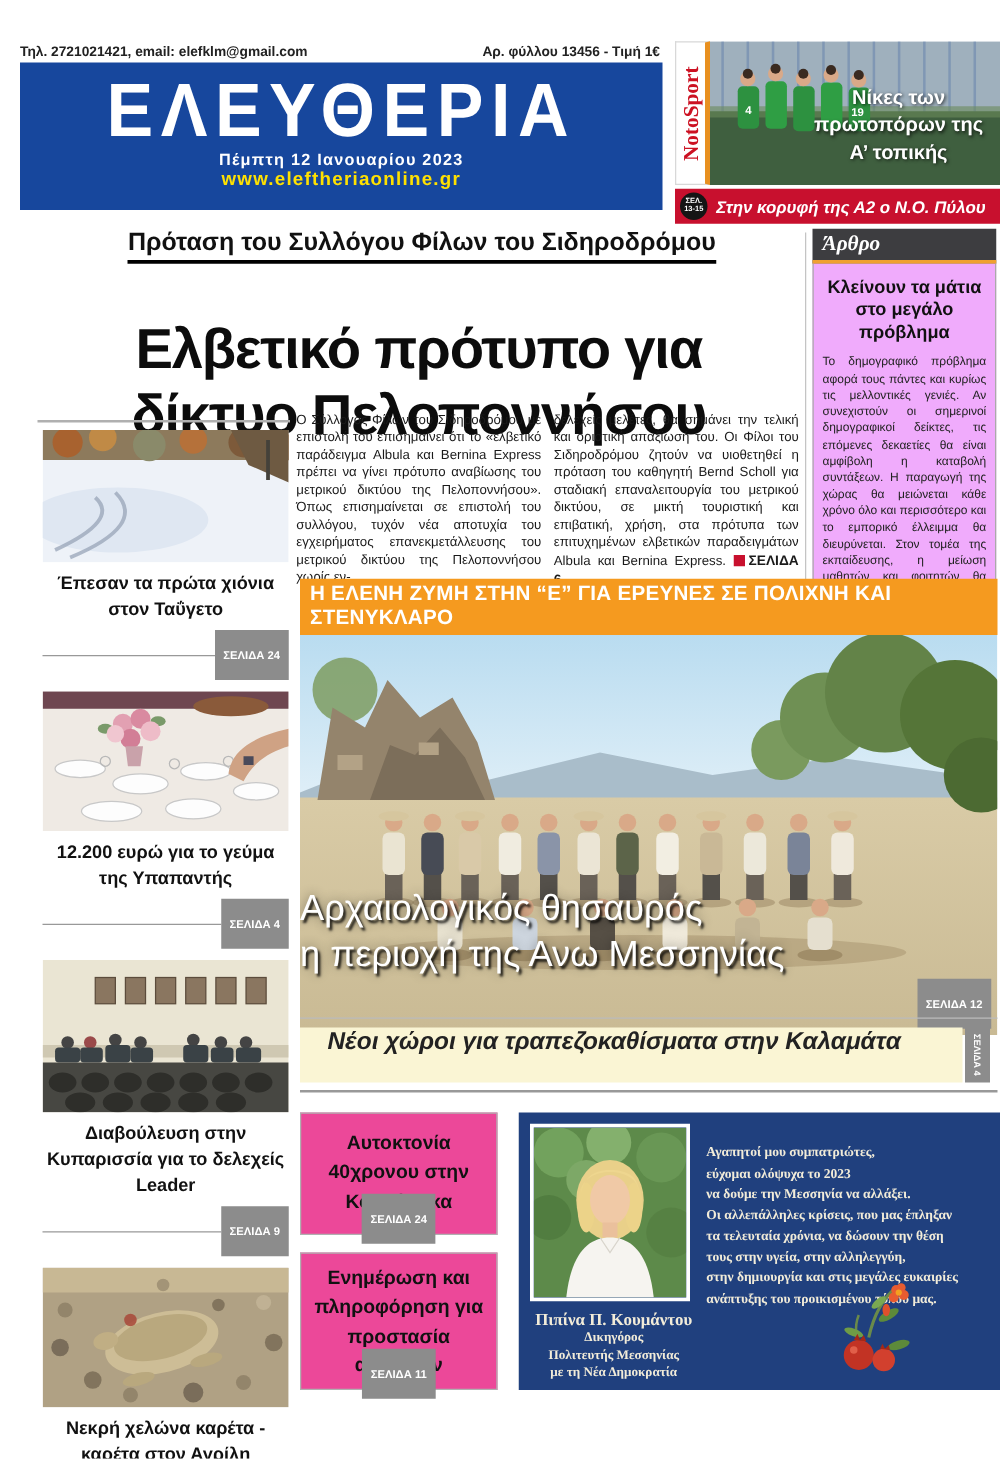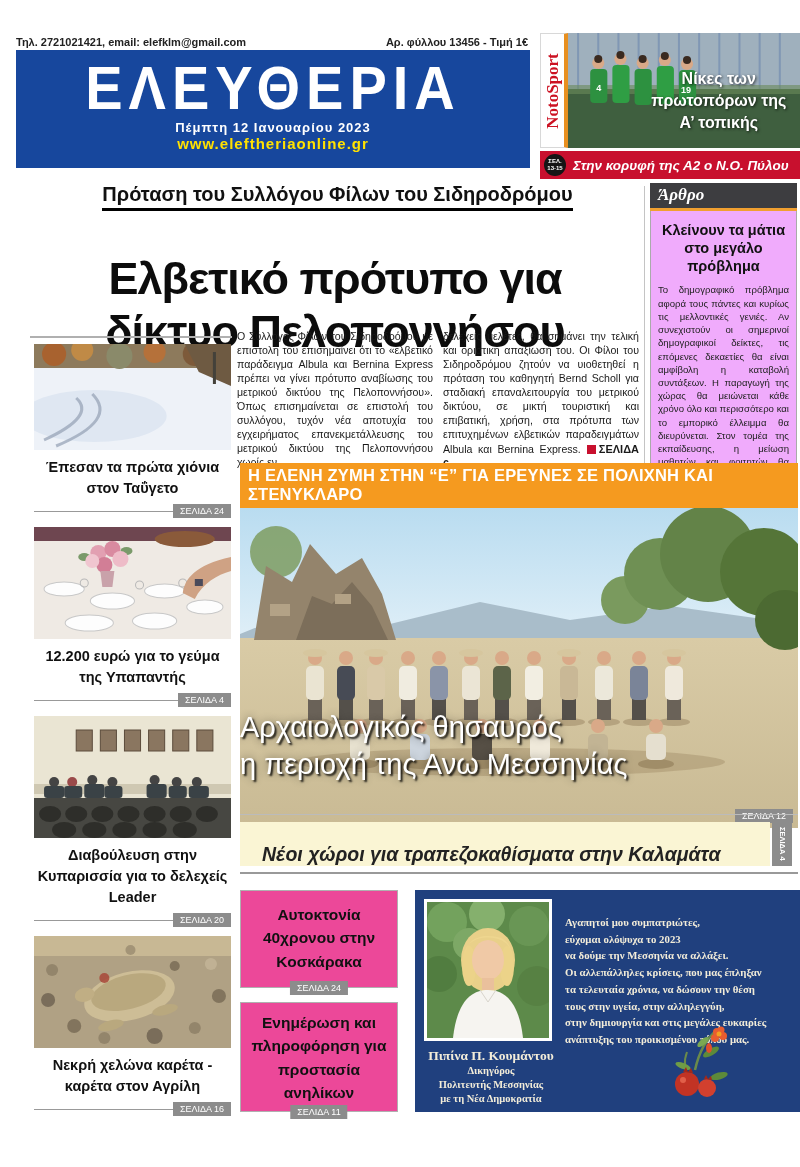--- a/index.html
+++ b/index.html
@@ -65,38 +65,38 @@
   
   .hr0{position:absolute;left:30px;top:336px;width:202px;border-top:2px solid #b0b0b0;}
   .rail{position:absolute;left:34px;top:344px;width:197px;}
   .rail-item{margin-bottom:9px;}
   .rphoto{width:100%;position:relative;overflow:hidden;}
   .rphoto svg{position:absolute;inset:0;width:100%;height:100%;}
   .rp1{height:106px}.rp2{height:112px}.rp3{height:122px}.rp4{height:112px}
   .rcap{text-align:center;font-weight:bold;font-size:14.5px;line-height:1.45;padding:7px 2px 5px;}
   .refrow{display:flex;align-items:center;}
   .refrow .line{flex:1;border-top:1px solid #999;}
-  .badge{background:var(--badge-gray,#8c8c8c);color:#fff;font-size:9px;font-weight:normal;
-         padding:2px 7px;white-space:nowrap;}
+  .badge{background:var(--badge-gray,#8c8c8c);color:#fff;font-size:9px;font-weight:bold;
+         padding:15px 7px;white-space:nowrap;}
 
   
   .feature{position:absolute;left:240px;top:463px;width:558px;}
   .fbanner{background:var(--banner-orange,#f59a1f);color:#fff;font-weight:bold;font-size:16.5px;
            padding:3px 8px 4px;letter-spacing:.2px;}
   .fphoto{position:relative;height:320px;overflow:hidden;}
   .fphoto svg{position:absolute;inset:0;width:100%;height:100%;}
   .ftitle{position:absolute;left:0;right:0;bottom:44px;text-align:left;color:#fff;
           font-weight:normal;font-size:29px;line-height:1.3;
           text-shadow:2px 2px 2px rgba(0,0,0,.85),0 0 9px rgba(0,0,0,.45);}
   .fbadge{position:absolute;right:5px;bottom:5px;}
 
   
   .hr1{position:absolute;left:240px;top:814px;width:558px;border-top:1px solid #bbb;}
   .strip{position:absolute;left:240px;top:822px;width:530px;height:44px;
-         background:var(--strip-yellow,#faf5d4);display:flex;align-items:flex-end;}
+         background:var(--strip-yellow,#faf5d4);display:flex;align-items:flex-start;}
   .strip-text{font-style:italic;font-weight:bold;font-size:19.5px;color:#222;padding-left:22px;}
   .strip-badge{position:absolute;left:772px;top:822px;width:20px;height:44px;
          background:var(--badge-gray,#8c8c8c);color:#fff;font-size:7.5px;font-weight:bold;
          display:flex;align-items:center;justify-content:center;writing-mode:vertical-rl;}
   .hr2{position:absolute;left:240px;top:872px;width:558px;border-top:2px solid #999;}
 
   
   .brief{position:absolute;left:240px;width:158px;border:1px solid #b0b0b0;background:#ec4899;
          text-align:center;box-sizing:border-box;}
   .b1{top:890px;height:98px;}
@@ -311,21 +311,21 @@
               <ellipse cx="60" cy="114" rx="12" ry="8"></ellipse>
             <ellipse cx="90" cy="114" rx="12" ry="8"></ellipse>
               <ellipse cx="120" cy="114" rx="12" ry="8"></ellipse>
             <ellipse cx="150" cy="114" rx="12" ry="8"></ellipse>
           </g>
         </svg>
       </div>
       <div class="rcap">Διαβούλευση στην Κυπαρισσία για το δελεχείς Leader</div>
       <div class="refrow">
         <span class="line"></span>
-        <span class="badge">ΣΕΛΙΔΑ 20</span>
+        <span class="badge">ΣΕΛΙΔΑ 9</span>
       </div>
     </div>
 
     <div class="rail-item">
       <div class="rphoto rp4">
         <svg viewBox="0 0 196 112" preserveAspectRatio="none">
           <rect width="196" height="112" fill="#b0a184"></rect>
           <rect width="196" height="20" fill="#c8b894"></rect>
           <g opacity=".8">
             <circle cx="18" cy="34" r="6" fill="#8d7f66"></circle>

